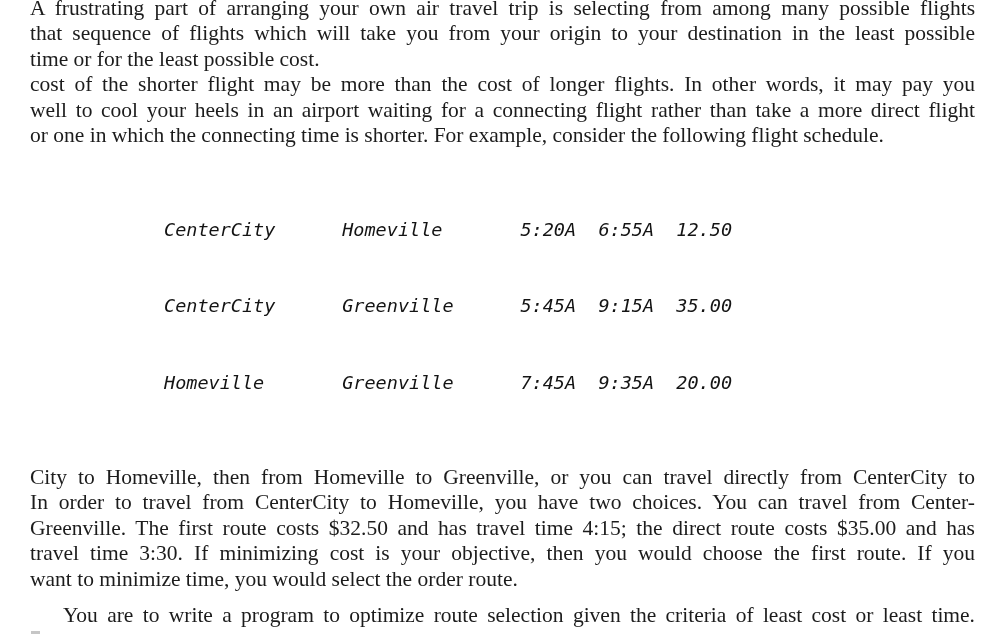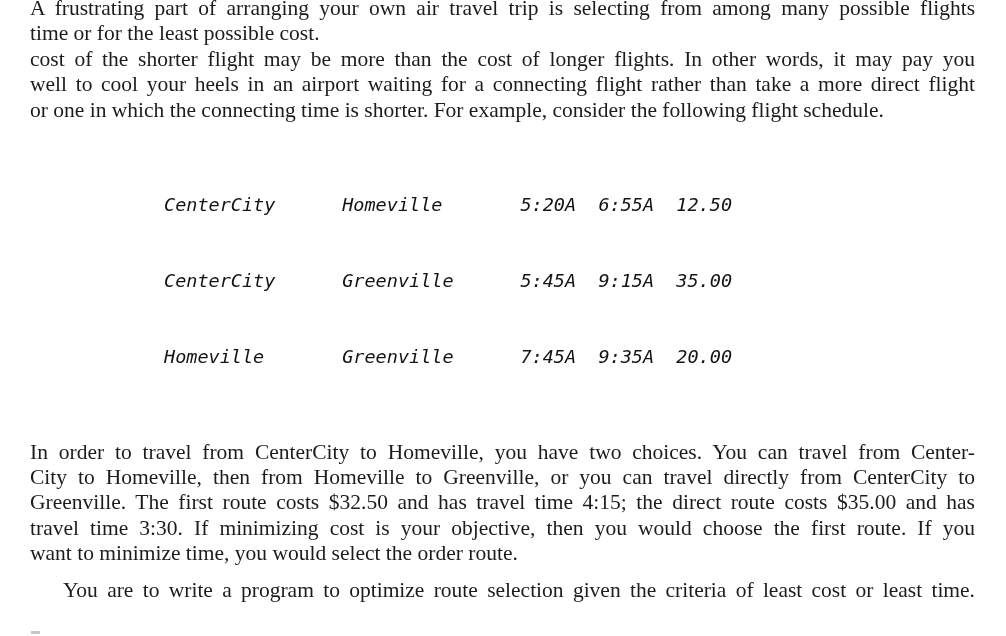--- a/index.html
+++ b/index.html
@@ -51,38 +51,39 @@
   }
 </style>
 </head>
 <body>
 
 <div class="page">
   <div class="content">
 
     <div class="para">
       <div class="line">A frustrating part of arranging your own air travel trip is selecting from among many possible flights</div>
+      <div class="line">that sequence of flights which will take you from your origin to your destination in the least possible</div>
       <div class="line last">time or for the least possible cost.</div>
     </div>
 
     <div class="para">
       <div class="line">cost of the shorter flight may be more than the cost of longer flights. In other words, it may pay you</div>
       <div class="line">well to cool your heels in an airport waiting for a connecting flight rather than take a more direct flight</div>
       <div class="line last">or one in which the connecting time is shorter. For example, consider the following flight schedule.</div>
     </div>
 
     <div class="codeblock">
       <div>CenterCity      Homeville       5:20A  6:55A  12.50</div>
       <div>CenterCity      Greenville      5:45A  9:15A  35.00</div>
       <div>Homeville       Greenville      7:45A  9:35A  20.00</div>
     </div>
 
     <div class="para">
+      <div class="line">City to Homeville, then from Homeville to Greenville, or you can travel directly from CenterCity to</div>
       <div class="line">In order to travel from CenterCity to Homeville, you have two choices. You can travel from Center-</div>
-      <div class="line">City to Homeville, then from Homeville to Greenville, or you can travel directly from CenterCity to</div>
       <div class="line">Greenville. The first route costs $32.50 and has travel time 4:15; the direct route costs $35.00 and has</div>
       <div class="line">travel time 3:30. If minimizing cost is your objective, then you would choose the first route. If you</div>
       <div class="line last">want to minimize time, you would select the order route.</div>
     </div>
 
     <div class="para skip-before">
       <div class="line indent">You are to write a program to optimize route selection given the criteria of least cost or least time.</div>
 
     </div>
 

